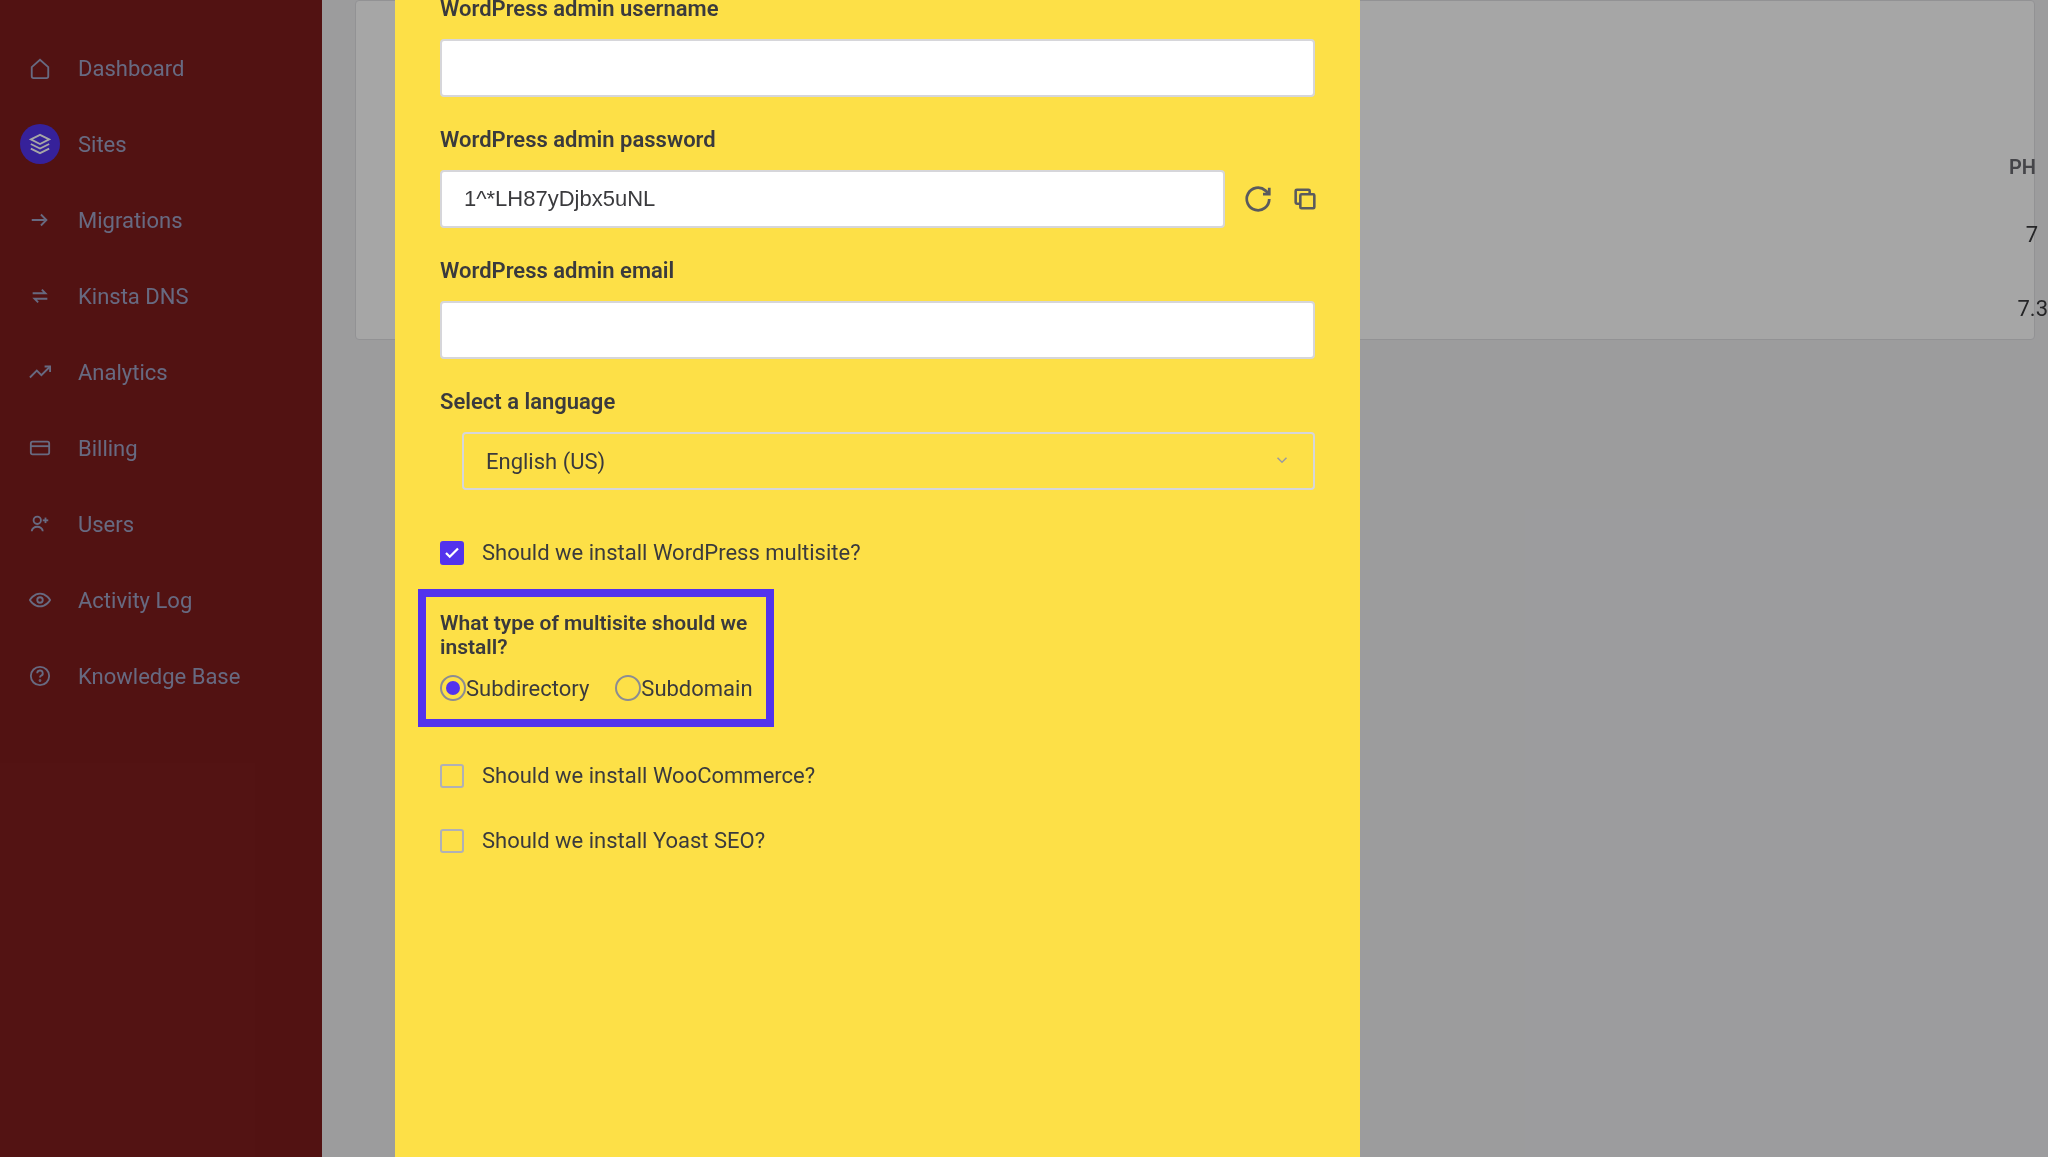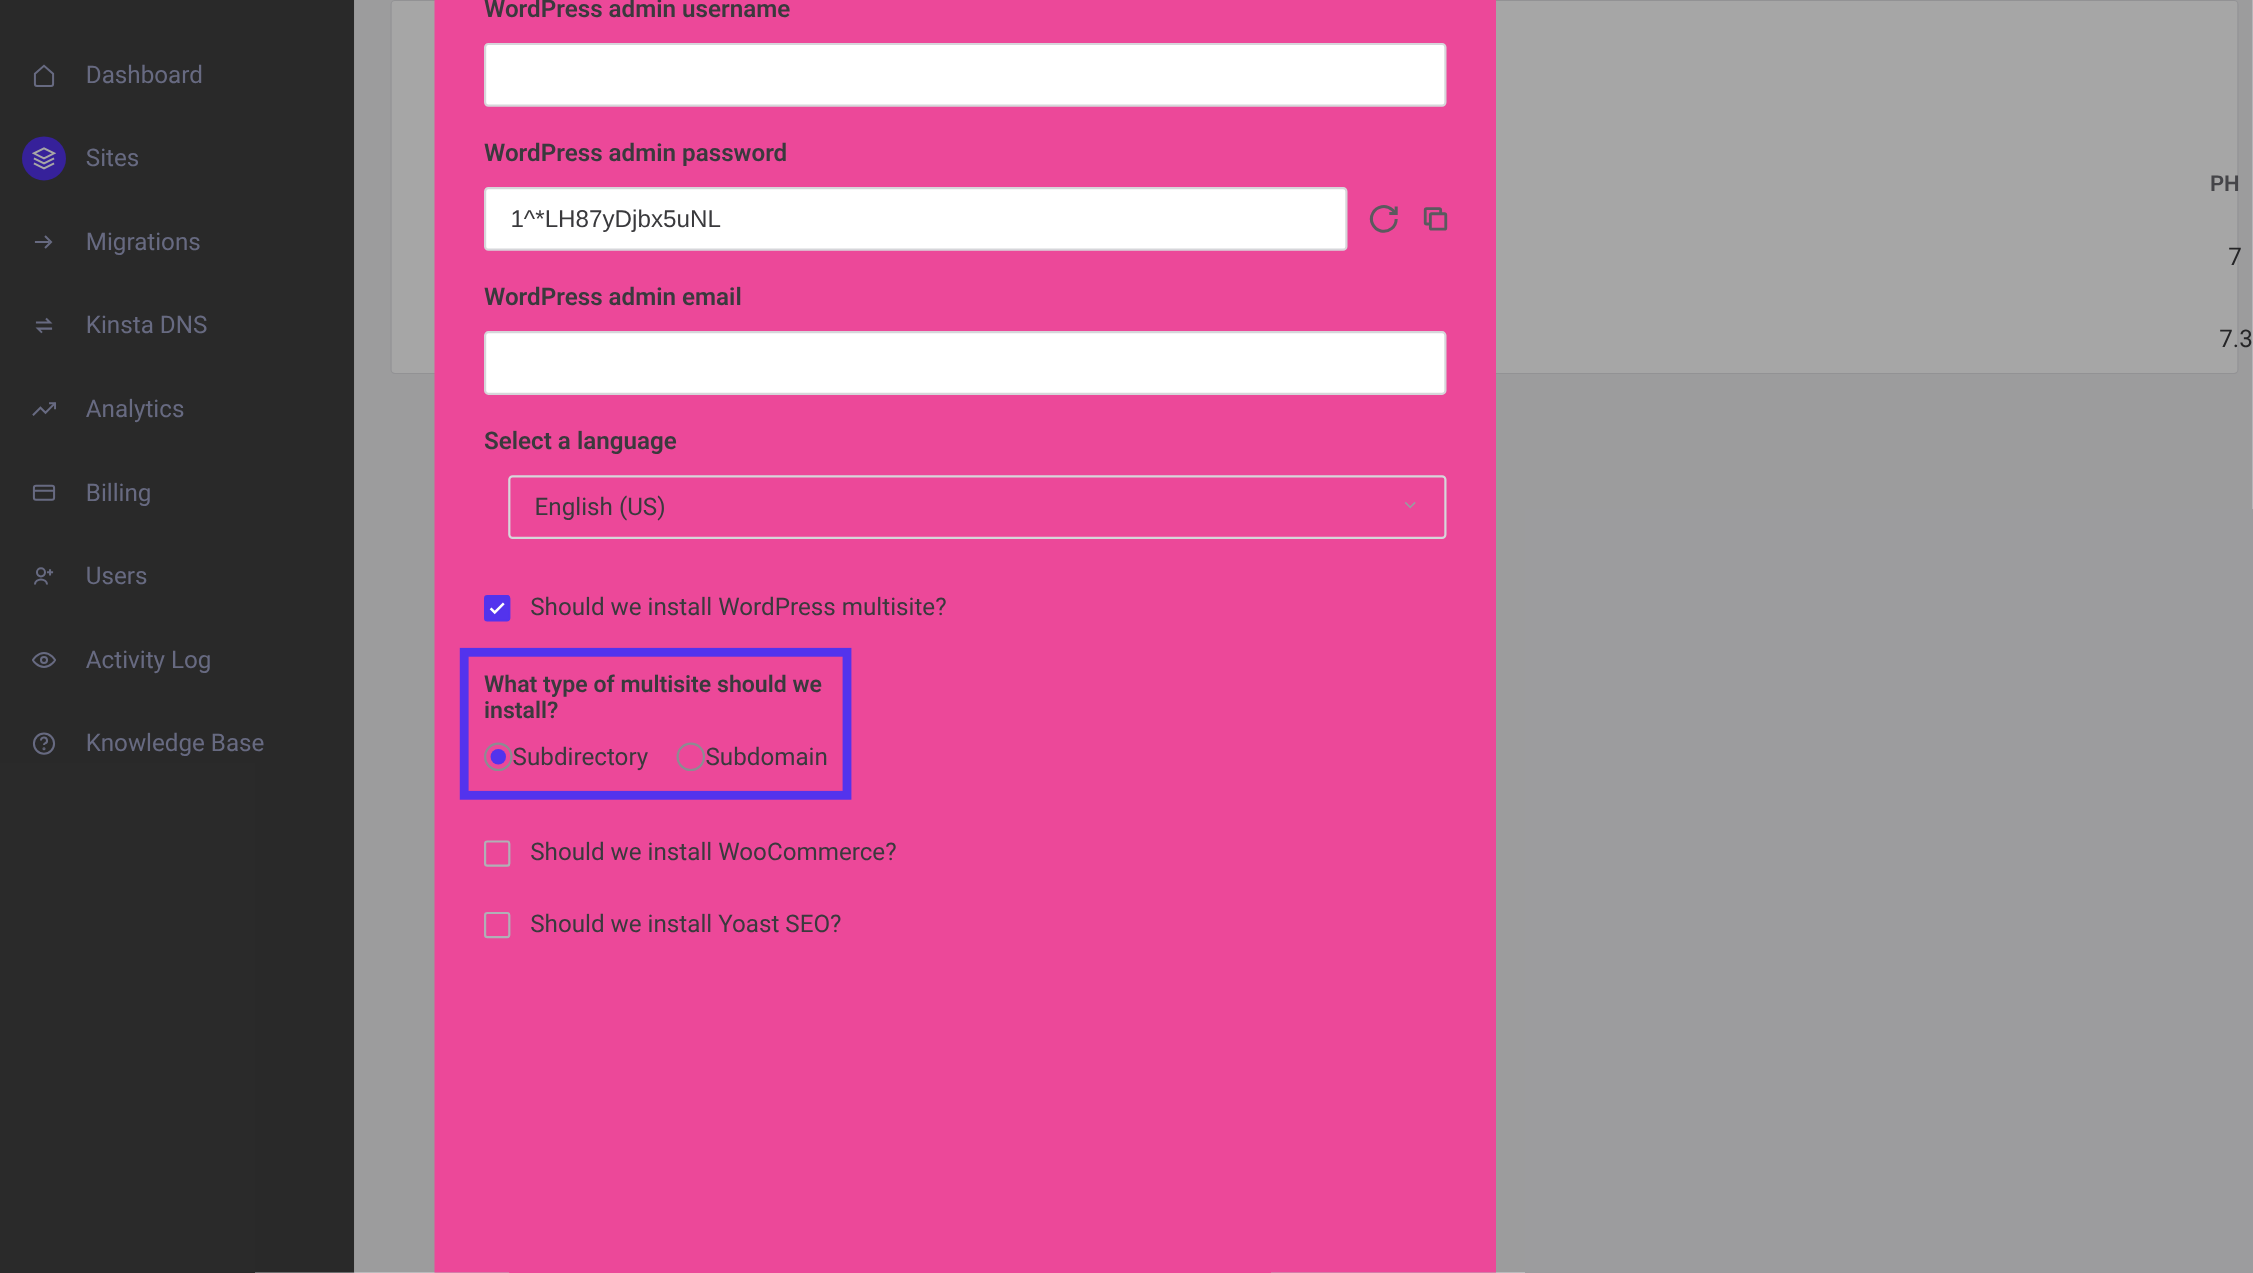--- a/index.html
+++ b/index.html
@@ -12,21 +12,21 @@
       background: #f5f5f7;
     }
     
     
     .sidebar {
       position: absolute;
       left: 0;
       top: 0;
       width: 322px;
       height: 100%;
-      background: #404040;
+      background: #7f1d1d;
       padding-top: 30px;
       z-index: 1;
     }
     .sidebar-item {
       display: flex;
       align-items: center;
       padding: 18px 20px;
       cursor: pointer;
       color: #9fa3c7;
       font-size: 22px;
@@ -80,21 +80,21 @@
       z-index: 5;
     }
     
     
     .modal {
       position: absolute;
       left: 395px;
       top: 0;
       width: 965px;
       height: 100%;
-      background: #ec4899;
+      background: #fde047;
       z-index: 10;
       padding: 0 45px;
       overflow: hidden;
     }
     
     .form-group {
       margin-bottom: 30px;
     }
     .form-label {
       display: block;

